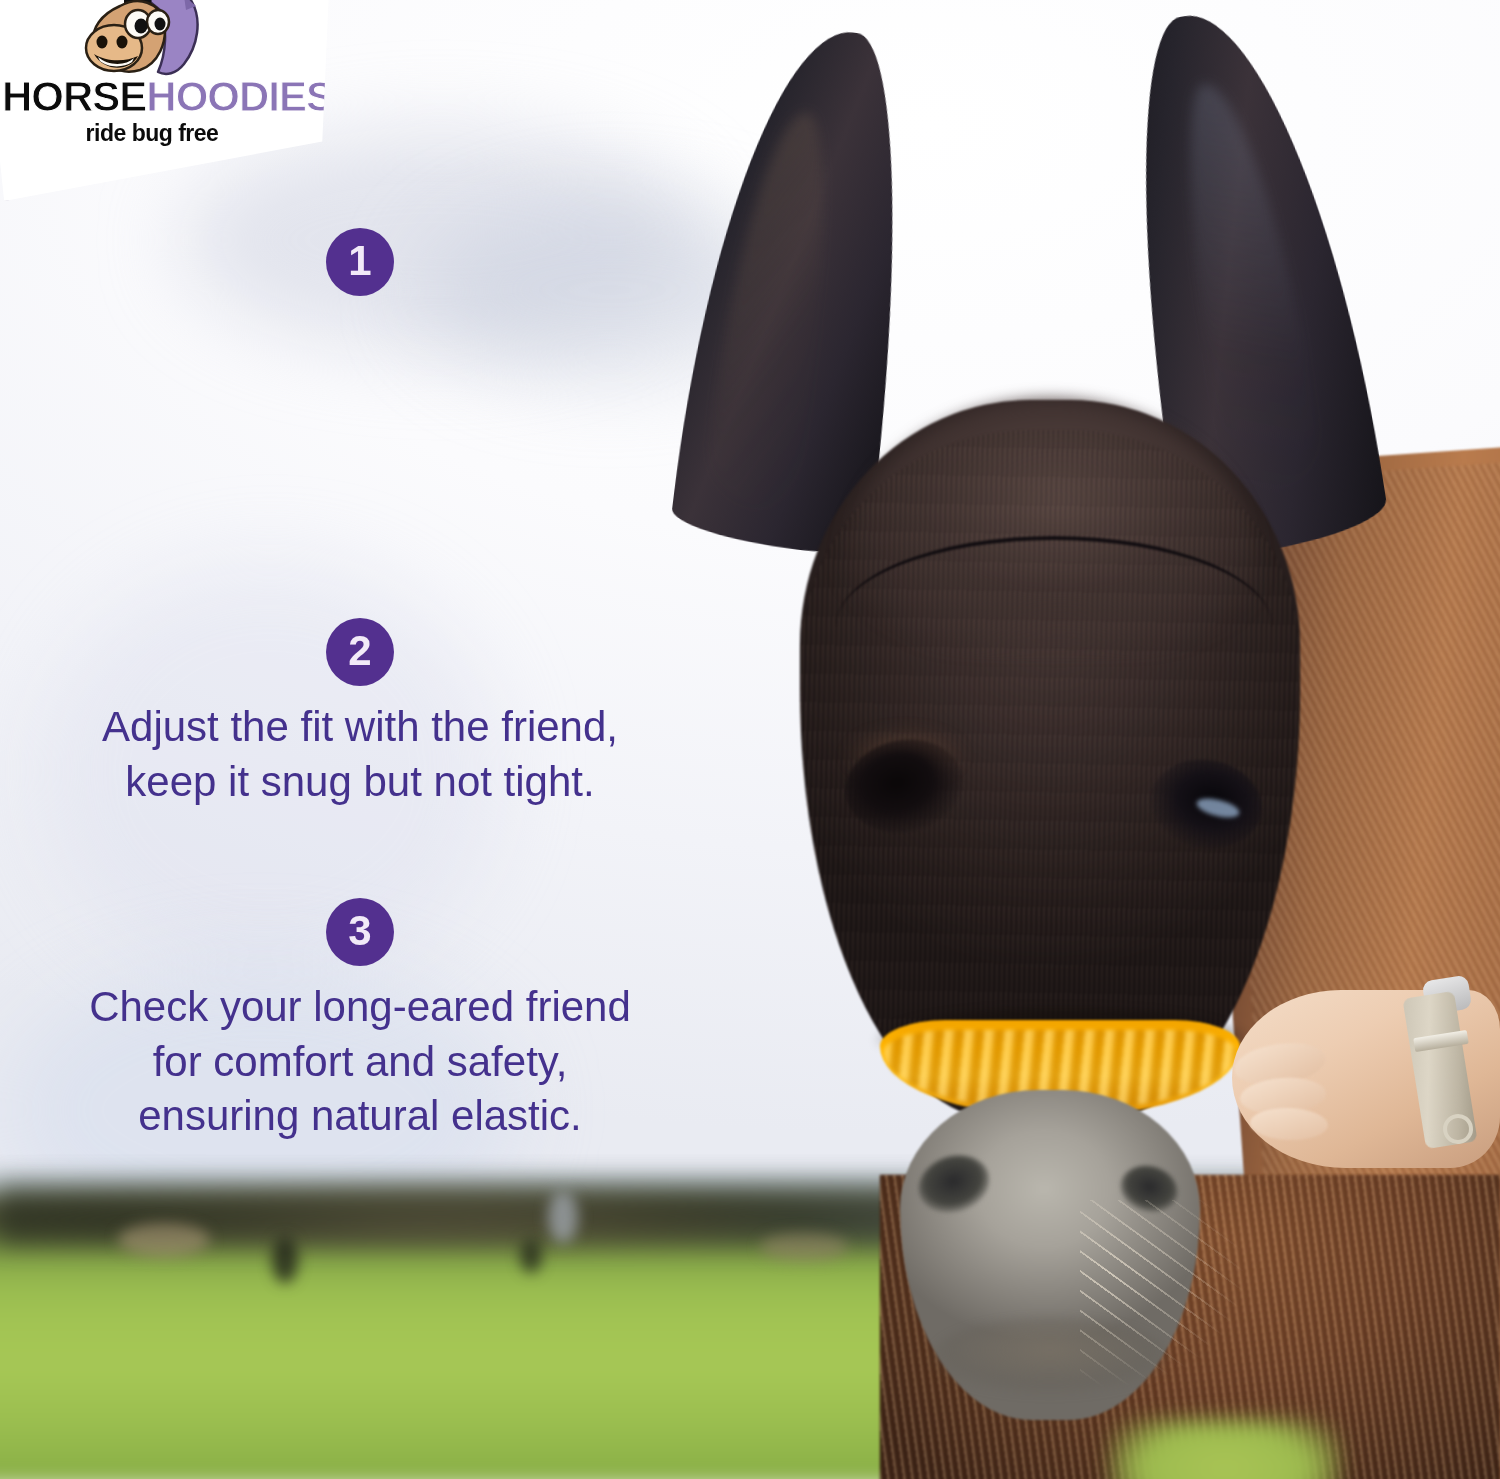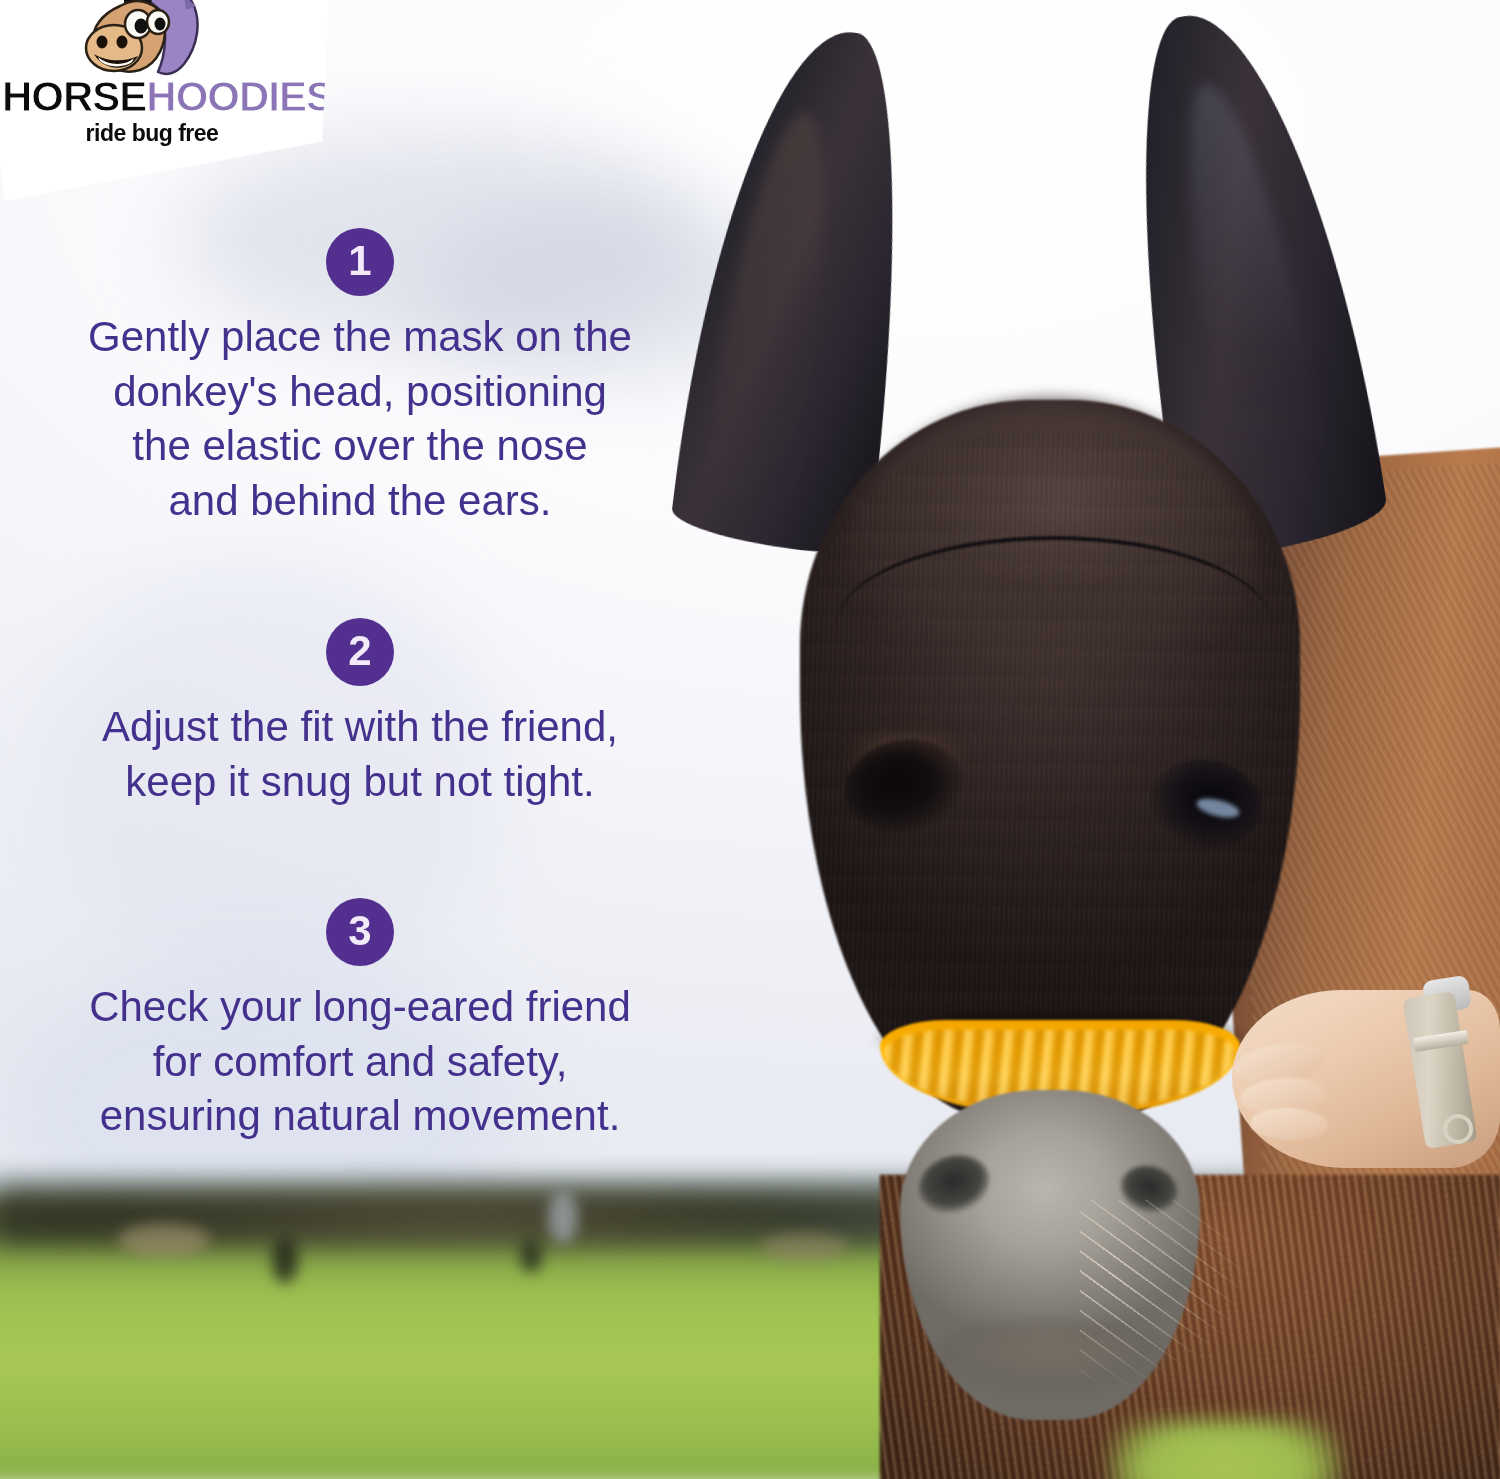--- a/index.html
+++ b/index.html
@@ -426,34 +426,30 @@
         <span class="w-horse">HORSE</span><span class="w-hoodies">HOODIES</span>
       </div>
       <div class="logo-tag">ride bug free</div>
     </div>
   </div>
 
   <div class="steps">
 
     <div class="step step-1">
       <div class="badge">1</div>
-      <div class="step-text">Gently place the mask on the
-donkey's head, positioning
-the elastic over the nose
-and behind the ears.</div>
     </div>
 
     <div class="step step-2">
       <div class="badge">2</div>
       <div class="step-text">Adjust the fit with the friend,
 keep it snug but not tight.</div>
     </div>
 
     <div class="step step-3">
       <div class="badge">3</div>
       <div class="step-text">Check your long-eared friend
 for comfort and safety,
-ensuring natural movement.</div>
+ensuring natural elastic.</div>
     </div>
 
   </div>
 
 </div>
 
 </body></html>

